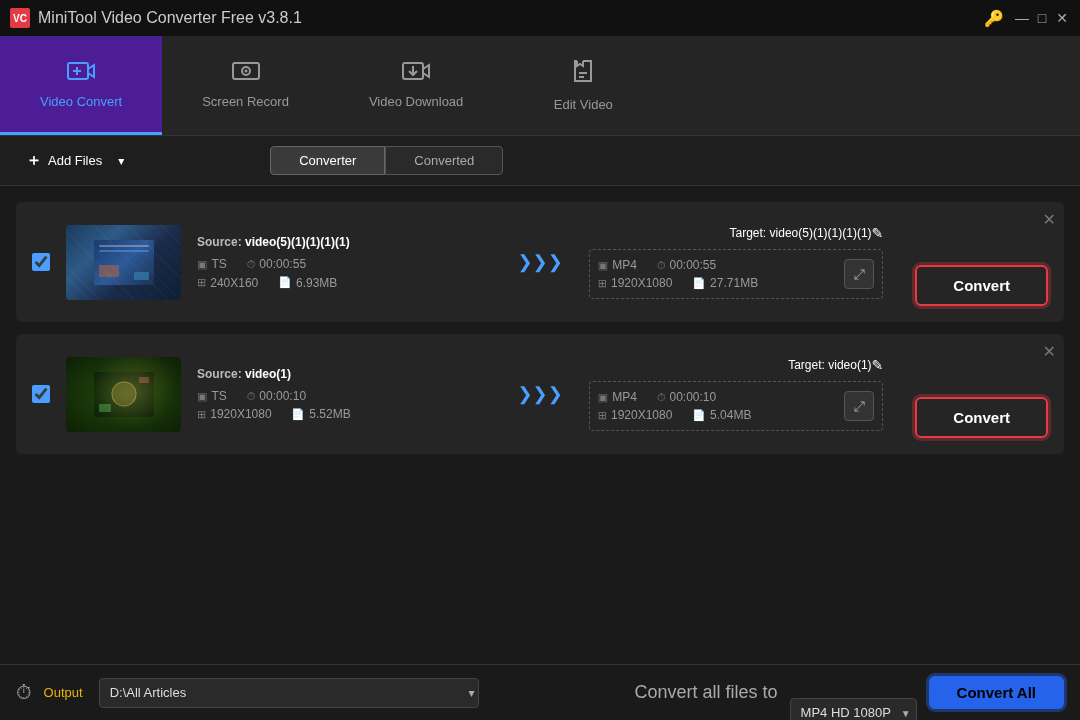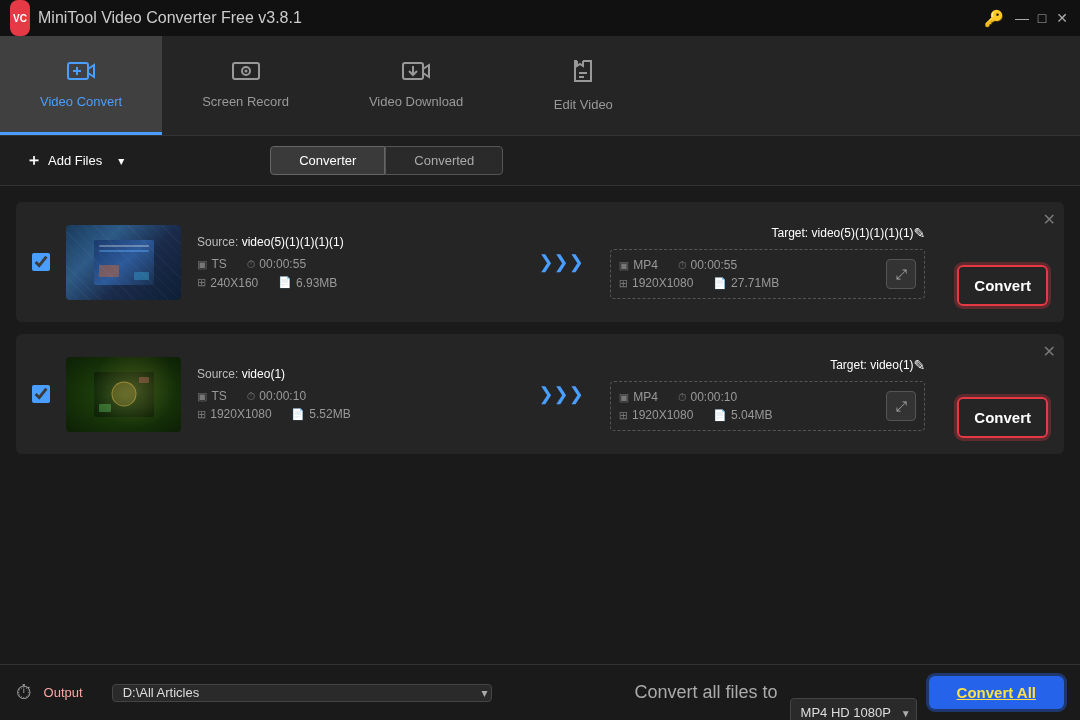--- a/index.html
+++ b/index.html
@@ -72,21 +72,21 @@
       padding: 0 40px;
       cursor: pointer;
       gap: 6px;
       color: #999;
       border-bottom: 3px solid transparent;
       min-width: 160px;
     }
     .nav-tab.active {
       color: #4a9eff;
       border-bottom: 3px solid #4a9eff;
-      background: #404040;
+      background: #4c1d95;
     }
     .nav-icon {
       font-size: 24px;
     }
     .nav-label {
       font-size: 13px;
     }
 
     
     #toolbar {
@@ -201,21 +201,21 @@
     }
 
     .file-info {
       flex: 1;
       min-width: 0;
     }
     .file-source {
       font-size: 12px;
       color: #bbb;
       margin-bottom: 8px;
-      font-weight: 400;
+      font-weight: 700;
     }
     .file-source span { color: #fff; }
     .file-details {
       display: flex;
       gap: 20px;
       align-items: center;
     }
     .detail-item {
       display: flex;
       align-items: center;
@@ -278,21 +278,21 @@
       justify-content: center;
       font-size: 14px;
     }
 
     
     .convert-btn {
       background: none;
       border: 2px solid #e63946;
       color: #fff;
       border-radius: 6px;
-      padding: 10px 15px;
+      padding: 10px 36px;
       cursor: pointer;
       font-size: 15px;
       font-weight: 600;
       margin-left: 16px;
       flex-shrink: 0;
       box-shadow: 0 0 0 3px rgba(230,57,70,0.3);
       margin-top: 47px;
     }
 
     
@@ -319,38 +319,38 @@
       display: flex;
       align-items: center;
       padding: 0 16px;
       gap: 12px;
     }
     #output-icon {
       font-size: 20px;
       color: #aaa;
     }
     #output-label {
-      color: #fca5a5;
+      color: #eab308;
       font-size: 13px;
-      margin-right: 17px;
+      margin-right: 4px;
     }
     .output-wrapper {
       position: relative;
       flex: 1;
       max-width: 380px;
     }
     .output-wrapper input {
       width: 100%;
       background: #2a2a2a;
       border: 1px solid #444;
       border-radius: 4px;
       color: #ddd;
       padding: 4px 30px 4px 10px;
       font-size: 13px;
-      height: 18px;
+      height: 30px;
     }
     .output-dropdown-btn {
       position: absolute;
       right: 4px;
       top: 50%;
       transform: translateY(-50%);
       background: none;
       border: none;
       color: #aaa;
       cursor: pointer;
@@ -383,35 +383,34 @@
       top: 50%;
       transform: translateY(-50%);
       color: #aaa;
       font-size: 10px;
       pointer-events: none;
     }
     #convert-all-btn {
       background: #2563eb;
       border: none;
       border-radius: 6px;
-      color: #fde047;
+      color: #000000;
       padding: 8px 28px;
       font-size: 15px;
       font-weight: 700;
       cursor: pointer;
       box-shadow: 0 0 0 3px rgba(37,99,235,0.4);
-      text-decoration: underline;
     }
   </style>
 </head>
 <body>
 
 <div id="titlebar">
   <div id="titlebar-left">
-    <div style="background:#e63946;color:#fff;font-size:10px;font-weight:bold;width:20px;height:36px;border-radius:8px;display:flex;align-items:center;justify-content:center;">VC</div>
+    <div style="background:#e63946;color:#fff;font-size:10px;font-weight:bold;width:20px;height:20px;border-radius:2px;display:flex;align-items:center;justify-content:center;">VC</div>
     <span id="title-text">MiniTool Video Converter Free v3.8.1</span>
   </div>
   <div id="titlebar-controls">
     <span id="key-icon">🔑</span>
     <button class="title-btn">—</button>
     <button class="title-btn">□</button>
     <button class="title-btn">✕</button>
   </div>
 </div>
 

